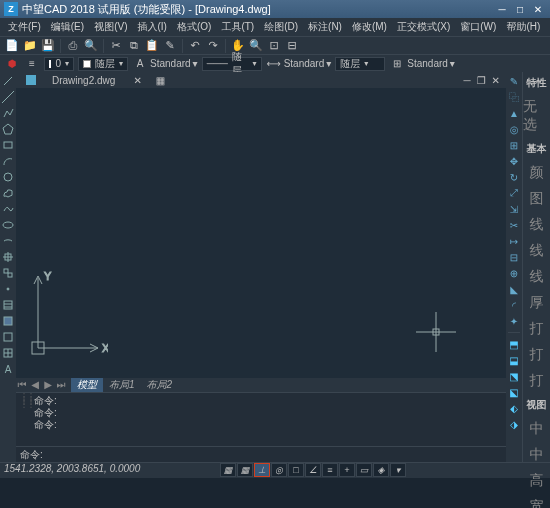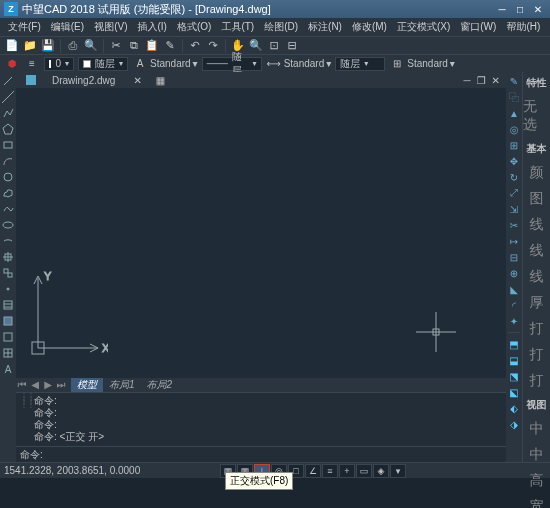--- a/index.html
+++ b/index.html
@@ -60,21 +60,21 @@
 .cmd-input-row input { flex:1; background:transparent; border:none; color:#c0c0c0; font-size:10px; outline:none;}
 
 .right-tools { width:16px; background:#2a3540; display:flex; flex-direction:column; align-items:center; padding-top:2px; gap:2px;}
 .right-tools .rt { width:14px; height:14px; display:flex;align-items:center;justify-content:center; cursor:pointer; color:#6ac;}
 .right-tools .sep-h { width:12px; height:1px; background:#3a4550; margin:2px 0;}
 
 .right-panel { width:28px; background:#2a3540; border-left:1px solid #3a4550; display:flex; flex-direction:column; padding-top:4px; gap:8px; font-size:10px; color:#c0c0c0; align-items:center;}
 .right-panel .sec { writing-mode:horizontal-tb; font-weight:bold; font-size:10px;}
 .right-panel .item { font-size:14px; color:#888;}
 
-.statusbar { height:16px; background:#2a3540; border-top:1px solid #3a4550; display:flex; align-items:center; padding:0 4px; font-size:10px; gap:6px;}
+.statusbar { height:16px; background:#2a3540; border-top:1px solid #3a4550; display:flex; padding:0 4px; font-size:10px; gap:6px;font-style:italic;}
 .statusbar .coords { color:#c0c0c0; min-width:150px;}
 .statusbar .sb-btns { display:flex; gap:1px; margin-left:auto; margin-right:140px;}
 .statusbar .sb-btns .sbb { width:16px; height:14px; border:1px solid #3a4550; background:#1a2530; display:flex;align-items:center;justify-content:center; cursor:pointer; font-size:9px;}
 .statusbar .sb-btns .sbb.on { background:#3a5a7a; border-color:#fff;}
 .statusbar .sb-btns .sbb.hl { border:1px solid #d04020;}
 .tooltip { position:absolute; background:#ffe; color:#000; border:1px solid #888; padding:1px 4px; font-size:10px; }
 </style>
 </head>
 <body>
 
@@ -314,21 +314,20 @@
       <span class="lt-tab">布局1</span>
       <span class="lt-tab">布局2</span>
     </div>
 
     <div class="cmdwin">
       <div class="handle">⋮⋮<br>⋮⋮<br>⋮⋮</div>
       <div class="lines">
         <div class="line">命令:</div>
         <div class="line">命令:</div>
         <div class="line">命令:</div>
-        <div class="line">命令: &lt;正交 开&gt;</div>
       </div>
     </div>
 
     <div class="cmd-input-row">
       <span class="prompt">命令:</span>
       <input type="text" style="">
     </div>
   </div>
 
   <div class="right-tools">
@@ -388,14 +387,13 @@
     <span class="sbb on hl">⊥</span>
     <span class="sbb">◎</span>
     <span class="sbb">□</span>
     <span class="sbb">∠</span>
     <span class="sbb">≡</span>
     <span class="sbb">+</span>
     <span class="sbb">▭</span>
     <span class="sbb">◈</span>
     <span class="sbb">▾</span>
   </div>
-  <div class="tooltip" style="position:absolute; bottom:18px; left:225px;">正交模式(F8)</div>
 </div>
 
 </body></html>

